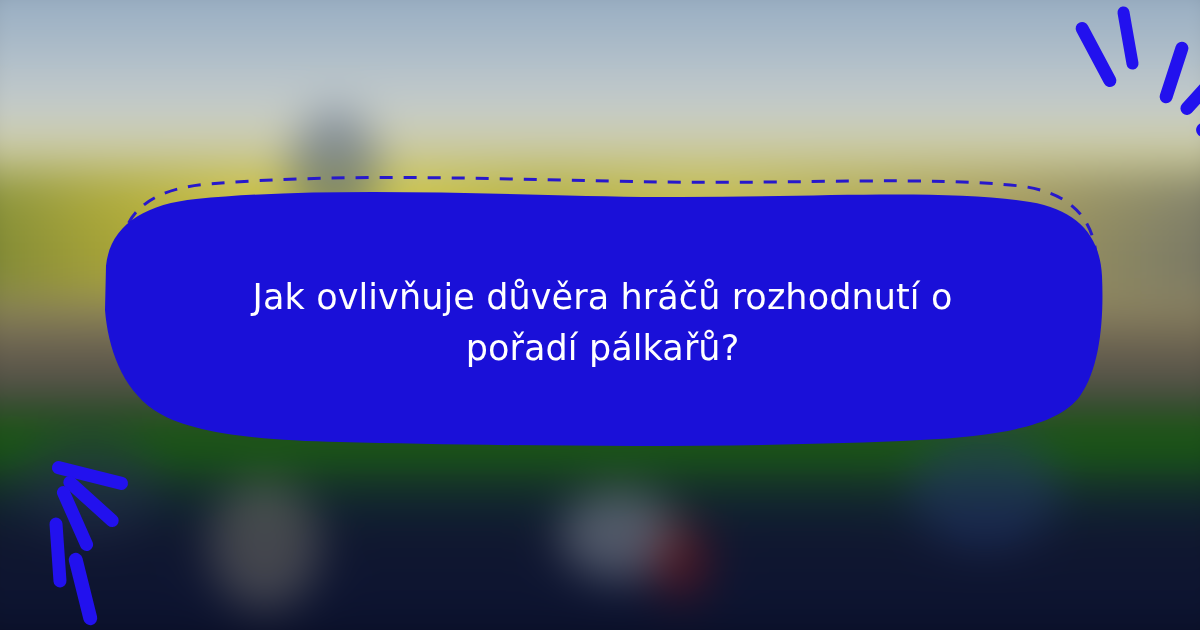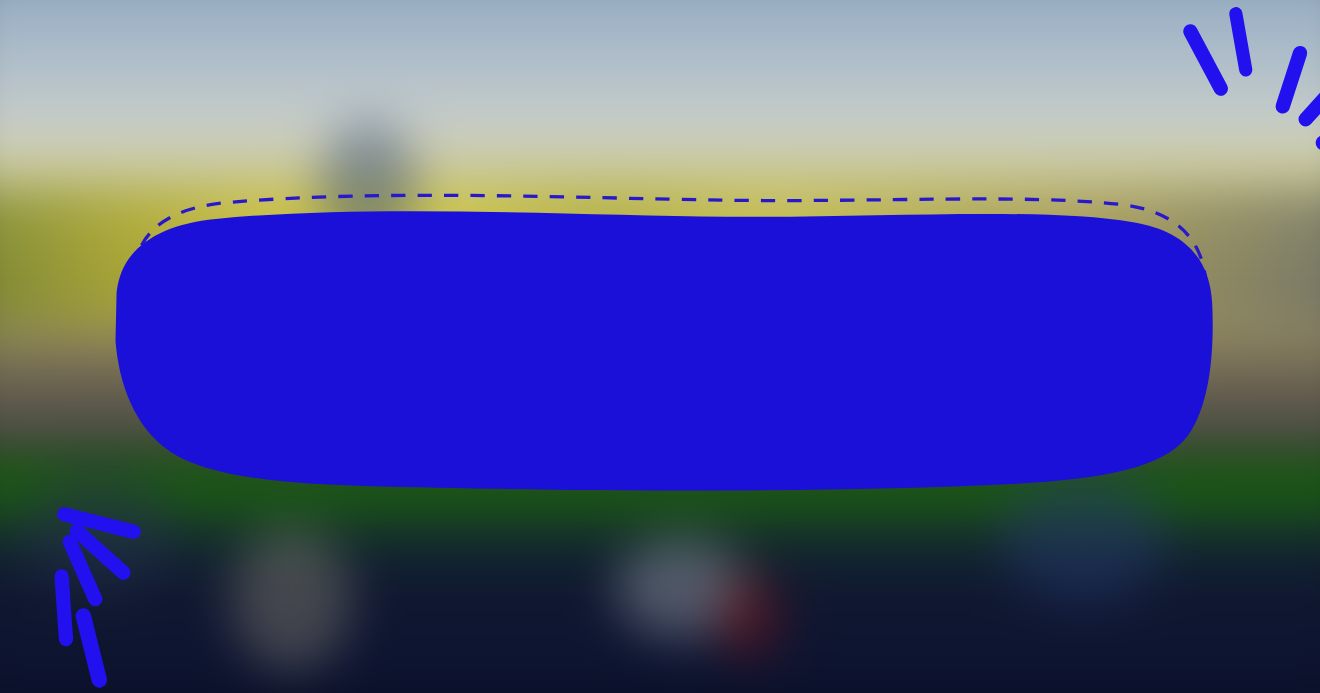--- a/index.html
+++ b/index.html
@@ -162,20 +162,22 @@
                C 978,40 1000,66 1002,106
                C 1004,150 1000,198 980,226
                C 958,256 900,266 820,270
                C 640,279 400,276 240,272
                C 150,270 86,262 54,240
                C 22,218 8,178 5,140
                Z" fill="#1A10D8"></path>
     </svg>
   </div>
 
+  <div id="headline" style="color: rgb(255, 255, 255); font-size: 35px;">Jak ovlivňuje důvěra hráčů rozhodnutí o
+pořadí pálkařů?</div>
 
   <div class="burst" id="burst-tr" style="left: 0px; top: 0px; width: 1200px; height: 630px;">
       <div class="ray" style="width: 72px; height: 13px; left: 1060.36px; top: 48.3758px; background: rgb(34, 17, 238); transform: rotate(-118deg);"></div>
       <div class="ray" style="width: 64px; height: 12px; left: 1095.86px; top: 31.7623px; background: rgb(34, 17, 238); transform: rotate(-100deg);"></div>
       <div class="ray" style="width: 64px; height: 13px; left: 1141.96px; top: 65.6113px; background: rgb(34, 17, 238); transform: rotate(-72deg);"></div>
       <div class="ray" style="width: 64px; height: 13px; left: 1172.21px; top: 83.0758px; background: rgb(34, 17, 238); transform: rotate(-48deg);"></div>
       <div class="ray" style="width: 72px; height: 14px; left: 1193.59px; top: 112.035px; background: rgb(34, 17, 238); transform: rotate(-22deg);"></div>
     </div>
   <div class="burst" id="burst-bl" style="left: 0px; top: 0px; width: 1200px; height: 630px;">
       <div class="ray" style="width: 78px; height: 13px; left: 50.8415px; top: 468.935px; background: rgb(34, 17, 238); transform: rotate(14deg);"></div>

